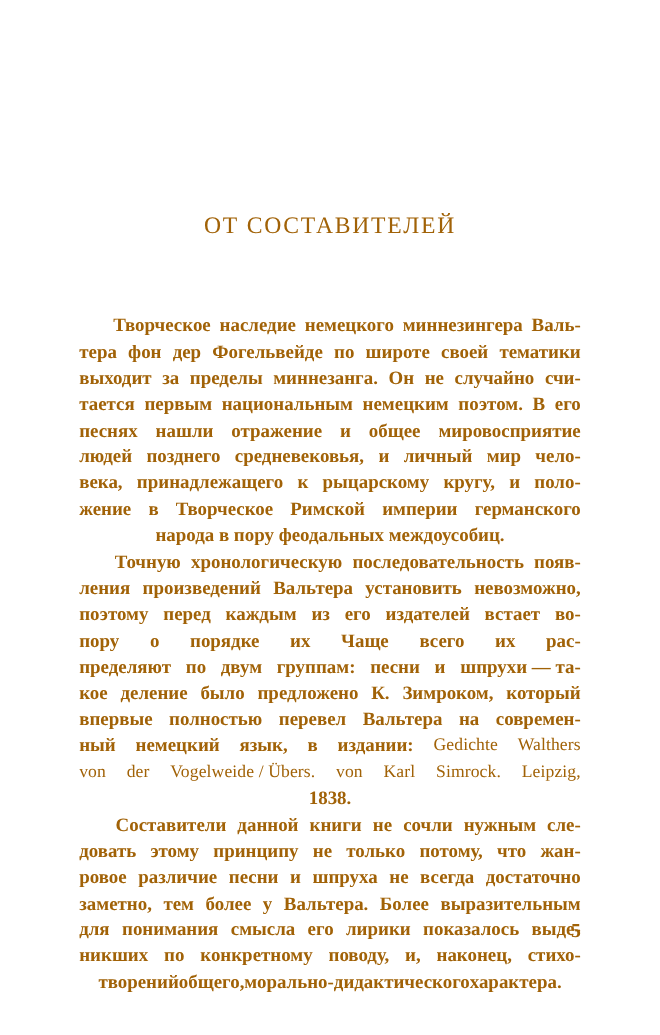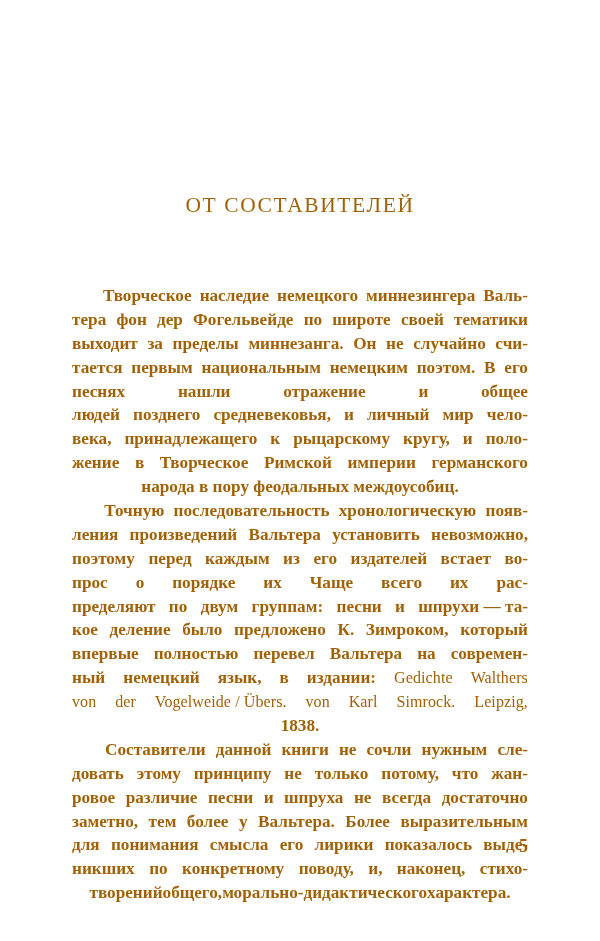--- a/index.html
+++ b/index.html
@@ -91,31 +91,31 @@
 <div class="page">
 
   <h1 class="chapter-title">ОТ СОСТАВИТЕЛЕЙ</h1>
 
   <div class="body-text">
       <div>
         <div class="ln just"><span class="indent"></span><span class="w">Творческое</span><span class="w">наследие</span><span class="w">немецкого</span><span class="w">миннезингера</span><span class="w">Валь-</span></div>
         <div class="ln just"><span class="w">тера</span><span class="w">фон</span><span class="w">дер</span><span class="w">Фогельвейде</span><span class="w">по</span><span class="w">широте</span><span class="w">своей</span><span class="w">тематики</span></div>
         <div class="ln just"><span class="w">выходит</span><span class="w">за</span><span class="w">пределы</span><span class="w">миннезанга.</span><span class="w">Он</span><span class="w">не</span><span class="w">случайно</span><span class="w">счи-</span></div>
         <div class="ln just"><span class="w">тается</span><span class="w">первым</span><span class="w">национальным</span><span class="w">немецким</span><span class="w">поэтом.</span><span class="w">В</span><span class="w">его</span></div>
-        <div class="ln just"><span class="w">песнях</span><span class="w">нашли</span><span class="w">отражение</span><span class="w">и</span><span class="w">общее</span></div>
+        <div class="ln just"><span class="w">песнях</span><span class="w">нашли</span><span class="w">отражение</span><span class="w">и</span><span class="w">общее</span><span class="w">мировосприятие</span></div>
         <div class="ln just"><span class="w">людей</span><span class="w">позднего</span><span class="w">средневековья,</span><span class="w">и</span><span class="w">личный</span><span class="w">мир</span><span class="w">чело-</span></div>
         <div class="ln just"><span class="w">века,</span><span class="w">принадлежащего</span><span class="w">к</span><span class="w">рыцарскому</span><span class="w">кругу,</span><span class="w">и</span><span class="w">поло-</span></div>
         <div class="ln just"><span class="w">жение</span><span class="w">в</span><span class="w">Творческое</span><span class="w">Римской</span><span class="w">империи</span><span class="w">германского</span></div>
         <div class="ln flush"><span class="w">народа в пору феодальных междоусобиц.</span></div>
       </div>
       <div>
-        <div class="ln just"><span class="indent"></span><span class="w">Точную</span><span class="w">последовательность</span><span class="w">хронологическую</span><span class="w">появ-</span></div>
+        <div class="ln just"><span class="indent"></span><span class="w">Точную</span><span class="w">хронологическую</span><span class="w">последовательность</span><span class="w">появ-</span></div>
         <div class="ln just"><span class="w">ления</span><span class="w">произведений</span><span class="w">Вальтера</span><span class="w">установить</span><span class="w">невозможно,</span></div>
         <div class="ln just"><span class="w">поэтому</span><span class="w">перед</span><span class="w">каждым</span><span class="w">из</span><span class="w">его</span><span class="w">издателей</span><span class="w">встает</span><span class="w">во-</span></div>
-        <div class="ln just"><span class="w">прос</span><span class="w">о</span><span class="w">порядке</span><span class="w">их</span><span class="w">Чаще</span><span class="w">всего</span><span class="w">их</span><span class="w">рас-</span></div>
+        <div class="ln just"><span class="w">пору</span><span class="w">о</span><span class="w">порядке</span><span class="w">их</span><span class="w">Чаще</span><span class="w">всего</span><span class="w">их</span><span class="w">рас-</span></div>
         <div class="ln just"><span class="w">пределяют</span><span class="w">по</span><span class="w">двум</span><span class="w">группам:</span><span class="w">песни</span><span class="w">и</span><span class="w">шпрухи — та-</span></div>
         <div class="ln just"><span class="w">кое</span><span class="w">деление</span><span class="w">было</span><span class="w">предложено</span><span class="w">К.</span><span class="w">Зимроком,</span><span class="w">который</span></div>
         <div class="ln just"><span class="w">впервые</span><span class="w">полностью</span><span class="w">перевел</span><span class="w">Вальтера</span><span class="w">на</span><span class="w">современ-</span></div>
         <div class="ln just"><span class="w">ный</span><span class="w">немецкий</span><span class="w">язык,</span><span class="w">в</span><span class="w">издании:</span><span class="w lat">Gedichte</span><span class="w lat">Walthers</span></div>
         <div class="ln just"><span class="w lat">von</span><span class="w lat">der</span><span class="w lat">Vogelweide / Übers.</span><span class="w lat">von</span><span class="w lat">Karl</span><span class="w lat">Simrock.</span><span class="w lat">Leipzig,</span></div>
         <div class="ln flush"><span class="w">1838.</span></div>
       </div>
       <div>
         <div class="ln just"><span class="indent"></span><span class="w">Составители</span><span class="w">данной</span><span class="w">книги</span><span class="w">не</span><span class="w">сочли</span><span class="w">нужным</span><span class="w">сле-</span></div>
         <div class="ln just"><span class="w">довать</span><span class="w">этому</span><span class="w">принципу</span><span class="w">не</span><span class="w">только</span><span class="w">потому,</span><span class="w">что</span><span class="w">жан-</span></div>

